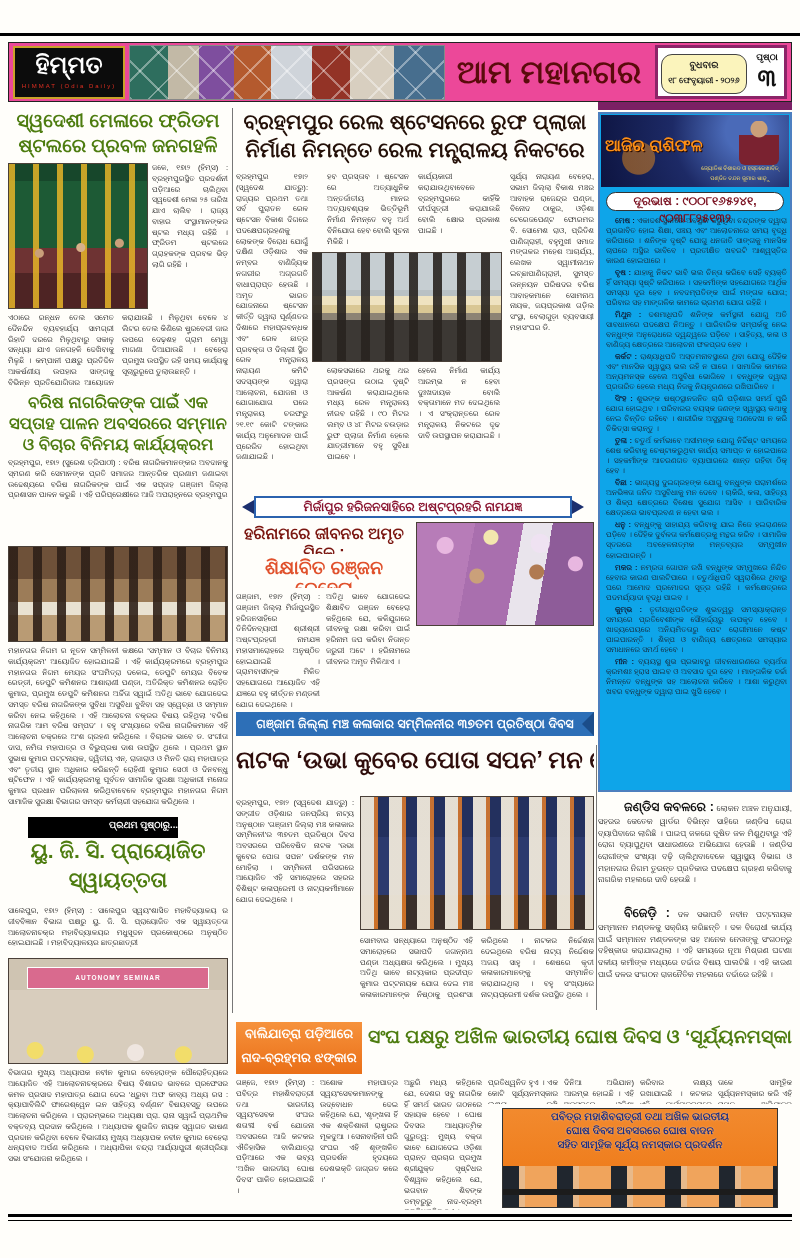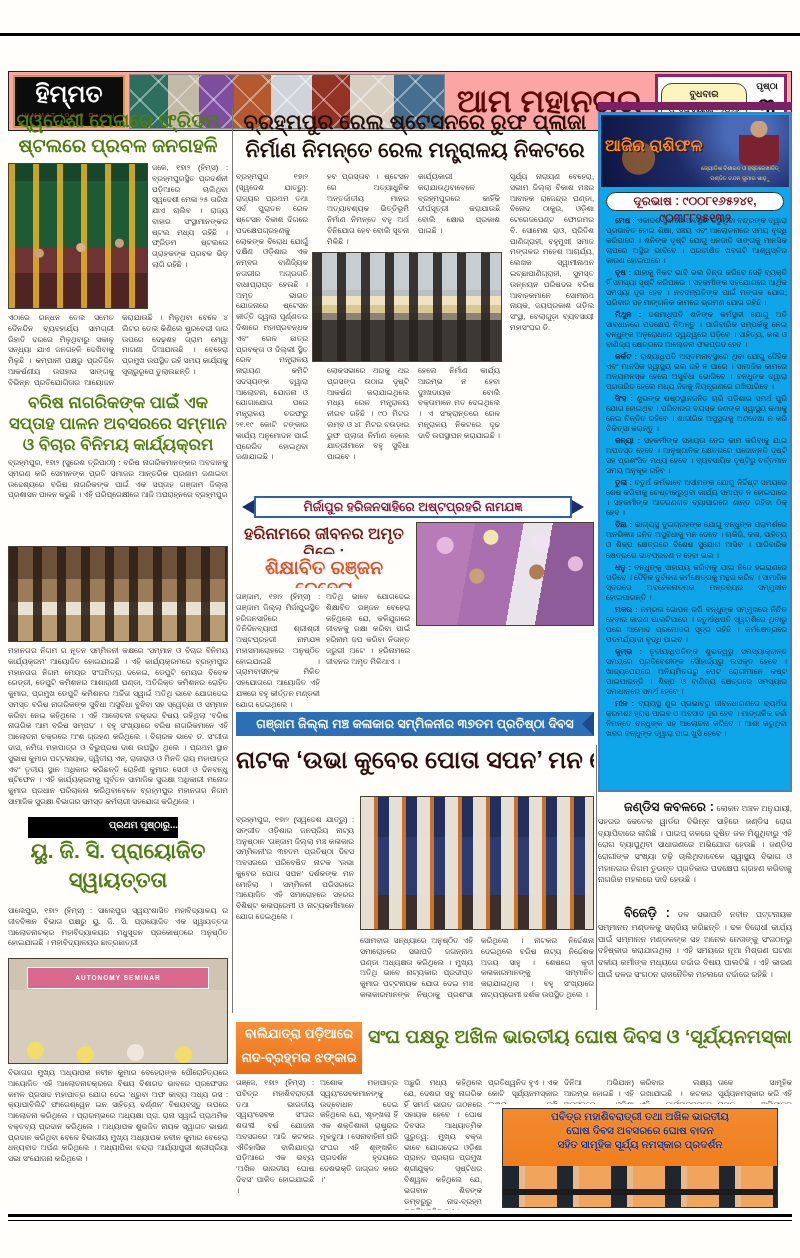--- a/index.html
+++ b/index.html
@@ -6,21 +6,21 @@
   #page{position:relative;width:800px;height:1258px;margin:0 auto;background:#fffefa;
         font-family:"Liberation Sans","DejaVu Sans",sans-serif;overflow:hidden;}
   .abs{position:absolute;box-sizing:border-box;}
   .txt{font-size:7.6px;line-height:1.42;text-align:justify;color:#1b1b1b;overflow:hidden;}
   .hl{font-weight:bold;text-align:center;color:#4d7c0f;overflow:hidden;}
   .ph{border:1px solid #4a4038;overflow:hidden;background:#ccc;}
   .rule{background:#000;}
   .vline{background:#777;width:1px;}
 
   
-  #masthead{left:8px;top:42px;width:784px;height:60px;border:1px solid #222;background:#fca5a5;margin-top:29px;}
+  #masthead{left:8px;top:42px;width:784px;height:60px;border:1px solid #222;background:#ec4899;}
   #logo{left:4px;top:3px;width:112px;height:53px;background:#0c0c0c;border:2px solid #caa22a;
         color:#fff;text-align:center;}
   #logo .big{font-size:24px;font-weight:bold;line-height:34px;display:block;}
   #logo .sub{font-size:6px;color:#e33022;letter-spacing:2px;display:block;line-height:8px;}
   #collage{left:120px;top:2px;width:316px;height:55px;border:1px solid #888;
     background:
       repeating-linear-gradient(45deg,rgba(255,255,255,.38) 0 2px,rgba(255,255,255,0) 2px 26px),
       repeating-linear-gradient(-45deg,rgba(255,255,255,.38) 0 2px,rgba(255,255,255,0) 2px 26px),
       linear-gradient(90deg,#2e6e5e 0 12%,#c2b9a6 12% 22%,#7e4e9e 22% 33%,#b45a2e 33% 45%,
                       #cfd4da 45% 58%,#933326 58% 70%,#d8cfc0 70% 84%,#476e8e 84% 100%);}
@@ -166,40 +166,39 @@
 
   <div class="abs kicker1" style="left:254px;top:496px;width:318px;height:22px">ମିର୍ଜାପୁର ହରିଜନସାହିରେ ଅଷ୍ଟପ୍ରହରି ନାମଯଜ୍ଞ</div>
   <div class="abs hl" style="left:236px;top:524px;width:176px;height:30px;font-size:16px;color:#7a150f;line-height:1.2">ହରିନାମରେ ଜୀବନର ଅମୃତ ମିଳେ :</div>
   <div class="abs hl" style="left:236px;top:558px;width:176px;height:30px;font-size:19px;color:#e0512c;line-height:1.1">ଶିକ୍ଷାବିତ ରଞ୍ଜନ ବେହେରା</div>
   <div class="abs ph" id="ph-men" style="left:416px;top:522px;width:178px;height:104px"></div>
   <div class="abs txt" style="left:236px;top:592px;width:84px;height:116px">ଗଞ୍ଜାମ, ୧୭ା୨ (ହିମ୍ସ) : ଗଞ୍ଜାମ ଜିଲ୍ଲା ମିର୍ଜାପୁରସ୍ଥିତ ହରିଜନସାହିରେ ତିନିଦିନବ୍ୟାପୀ ଶ୍ରୀଶ୍ରୀ ଅଷ୍ଟପ୍ରହରୀ ନାମଯଜ୍ଞ ମହାସମାରୋହରେ ଅନୁଷ୍ଠିତ ହୋଇଯାଇଛି । ଗ୍ରାମବାସୀଙ୍କ ମିଳିତ ସହଯୋଗରେ ଆୟୋଜିତ ଏହି ଯଜ୍ଞରେ ବହୁ କୀର୍ତ୍ତନ ମଣ୍ଡଳୀ ଯୋଗ ଦେଇଥିଲେ ।</div>
   <div class="abs txt" style="left:326px;top:592px;width:84px;height:116px">ଅତିଥି ଭାବେ ଯୋଗଦେଇ ଶିକ୍ଷାବିତ ରଞ୍ଜନ ବେହେରା କହିଥିଲେ ଯେ, କଳିଯୁଗରେ ଜୀବନକୁ ରକ୍ଷା କରିବା ପାଇଁ ହରିନାମ ଜପ କରିବା ନିତାନ୍ତ ଜରୁରୀ ଅଟେ । ହରିନାମରେ ଜୀବନର ଅମୃତ ମିଳିଥାଏ ।</div>
 
   <div class="abs kicker2" style="left:236px;top:712px;width:358px;height:24px">ଗଞ୍ଜାମ ଜିଲ୍ଲା ମଞ୍ଚ କଳାକାର ସମ୍ମିଳନୀର ୩୭ତମ ପ୍ରତିଷ୍ଠା ଦିବସ</div>
   <div class="abs hl" style="left:236px;top:740px;width:358px;height:40px;font-size:24px;line-height:40px;color:#2f0d0b;white-space:nowrap">ନାଟକ ‘ଉଭା କୁବେର ପୋତା ସପନ’ ମନ ମୋହିଲା</div>
-  <div class="abs txt" style="left:236px;top:815px;width:118px;height:230px">ବ୍ରହ୍ମପୁର, ୧୭ା୨ (ସ୍ୱଦେଶ ଯାତ୍ରୁ) : ସଙ୍ଗୀତ ଓଡ଼ିଶାର ଜନପ୍ରିୟ ନାଟ୍ୟ ଅନୁଷ୍ଠାନ ‘ଗଞ୍ଜାମ ଜିଲ୍ଲା ମଞ୍ଚ କଳାକାର ସମ୍ମିଳନୀ’ର ୩୭ତମ ପ୍ରତିଷ୍ଠା ଦିବସ ଅବସରରେ ପରିବେଷିତ ନାଟକ ‘ଉଭା କୁବେର ପୋତା ସପନ’ ଦର୍ଶକଙ୍କ ମନ ମୋହିଲା । ସମ୍ମିଳନୀ ପରିସରରେ ଆୟୋଜିତ ଏହି ସମାରୋହରେ ସହରର ବିଶିଷ୍ଟ କଳାପ୍ରେମୀ ଓ ନାଟ୍ୟକର୍ମୀମାନେ ଯୋଗ ଦେଇଥିଲେ ।</div>
+  <div class="abs txt" style="left:236px;top:798px;width:118px;height:230px">ବ୍ରହ୍ମପୁର, ୧୭ା୨ (ସ୍ୱଦେଶ ଯାତ୍ରୁ) : ସଙ୍ଗୀତ ଓଡ଼ିଶାର ଜନପ୍ରିୟ ନାଟ୍ୟ ଅନୁଷ୍ଠାନ ‘ଗଞ୍ଜାମ ଜିଲ୍ଲା ମଞ୍ଚ କଳାକାର ସମ୍ମିଳନୀ’ର ୩୭ତମ ପ୍ରତିଷ୍ଠା ଦିବସ ଅବସରରେ ପରିବେଷିତ ନାଟକ ‘ଉଭା କୁବେର ପୋତା ସପନ’ ଦର୍ଶକଙ୍କ ମନ ମୋହିଲା । ସମ୍ମିଳନୀ ପରିସରରେ ଆୟୋଜିତ ଏହି ସମାରୋହରେ ସହରର ବିଶିଷ୍ଟ କଳାପ୍ରେମୀ ଓ ନାଟ୍ୟକର୍ମୀମାନେ ଯୋଗ ଦେଇଥିଲେ ।</div>
   <div class="abs ph" id="ph-theatre" style="left:360px;top:796px;width:234px;height:134px"></div>
   <div class="abs txt" style="left:360px;top:936px;width:234px;height:80px;column-count:2;column-gap:8px">ସୋମବାର ସନ୍ଧ୍ୟାରେ ଅନୁଷ୍ଠିତ ଏହି ସମାରୋହରେ ସଭାପତି ଜଗନ୍ନାଥ ପଣ୍ଡା ଅଧ୍ୟକ୍ଷତା କରିଥିଲେ । ମୁଖ୍ୟ ଅତିଥି ଭାବେ ନାଟ୍ୟକାର ପ୍ରଦୀପ୍ତ କୁମାର ପଟ୍ଟନାୟକ ଯୋଗ ଦେଇ ମଞ୍ଚ କଳାକାରମାନଙ୍କ ନିଷ୍ଠାକୁ ପ୍ରଶଂସା କରିଥିଲେ । ନାଟକର ନିର୍ଦ୍ଦେଶନା ଦେଇଥିଲେ ବରିଷ ନାଟ୍ୟ ନିର୍ଦ୍ଦେଶକ ଅଜୟ ସାହୁ । ଶେଷରେ କୃତୀ କଳାକାରମାନଙ୍କୁ ସମ୍ମାନିତ କରାଯାଇଥିଲା । ବହୁ ସଂଖ୍ୟାରେ ନାଟ୍ୟପ୍ରେମୀ ଦର୍ଶକ ଉପସ୍ଥିତ ଥିଲେ ।</div>
 
   <div class="abs" style="left:598px;top:102px;width:194px;height:8px;background:#7b2064"></div>
   <div class="abs" id="horobox">
     <div class="abs" id="horohead">
       <div class="abs" id="horotitle">ଆଜିର ରାଶିଫଳ</div>
       <div class="abs" id="astro"></div>
       <div class="abs horoline" style="top:50px">ଜ୍ୟୋତିଷ ବିଶାରଦ ଓ ହସ୍ତରେଖାବିତ୍</div>
       <div class="abs horoline" style="top:60px">ପଣ୍ଡିତ ଚନ୍ଦନ କୁମାର ଷାଢ଼ୁ</div>
     </div>
     <div class="abs" id="phonebox">ଦୂରଭାଷ : ୯୦୦୮୧୬୫୨୪୧, ୯୦୩୮୮୨୫୧୩୨</div>
     <div class="abs" id="rashis">
       <p><b>ମେଷ :</b> <span>ଏକାଦଶ ସ୍ଥାନରେ ଅବସ୍ଥାନ କରୁଥିବା ଚନ୍ଦ୍ରଙ୍କ ଦ୍ୱାରା ପ୍ରଭାବିତ ହୋଇ ଶିକ୍ଷା, ସଞ୍ଚୟ ଏବଂ ଆଲୋଚନାରେ ସମୟ ବୃଦ୍ଧି କରିପାରେ । ଶନିଙ୍କ ଦୃଷ୍ଟି ଯୋଗୁ ଧନଜାତି ସାଙ୍ଗକୁ ମାନସିକ ଚାପରେ ଅସ୍ଥିର ଭାବିବେ । ପ୍ରତୀକ୍ଷିତ ଖବରଟି ଆଶ୍ୱସ୍ତିର କାରଣ ହୋଇପାରେ ।</span></p>
       <p><b>ବୃଷ :</b> <span>ଯାହାକୁ ନିକଟ ଭାବି ଭଲ ଚିନ୍ତା କରିବେ ସେହି ବ୍ୟକ୍ତି ହିଁ ସମସ୍ୟା ସୃଷ୍ଟି କରିପାରେ । ସହକର୍ମୀଙ୍କ ସହଯୋଗରେ ଆର୍ଥିକ ସମସ୍ୟା ଦୂର ହେବ । ନବଦମ୍ପତିଙ୍କ ପାଇଁ ମଙ୍ଗଳ ଯୋଗ; ପରିବାର ସହ ମାଙ୍ଗଳିକ କାମରେ ଭ୍ରମଣ ଯୋଗ ରହିଛି ।</span></p>
       <p><b>ମିଥୁନ :</b> <span>ଦଶମାଧିପତି ଶନିଙ୍କ କର୍ମସ୍ଥଳୀ ଯୋଗୁ ଅତି ସାବଧାନରେ ପଦକ୍ଷେପ ନିଅନ୍ତୁ । ପାରିବାରିକ ସମ୍ପର୍କକୁ ନେଇ ବନ୍ଧୁଙ୍କ ଅନୁରୋଧରେ ଦ୍ୱନ୍ଦ୍ୱରେ ପଡ଼ିବେ । ସାହିତ୍ୟ, କଳା ଓ ବାଣିଜ୍ୟ କ୍ଷେତ୍ରରେ ଆଲୋଚନା ଫଳପ୍ରଦ ହେବ ।</span></p>
       <p><b>କର୍କଟ :</b> <span>ରାଶ୍ୟାଧିପତି ଅସ୍ତମନାବସ୍ଥାରେ ଥିବା ଯୋଗୁ ଦୈହିକ ଏବଂ ମାନସିକ ସ୍ୱାସ୍ଥ୍ୟ ଭଲ ରହି ନ ପାରେ । ସାମାଜିକ କାମରେ ଅନ୍ୟମନସ୍କ ହେଲେ ଅସୁବିଧା ଭୋଗିବେ । ବନ୍ଧୁଙ୍କ ଦ୍ୱାରା ପ୍ରତାରିତ ହେଲେ ମଧ୍ୟ ନିଜକୁ ନିୟନ୍ତ୍ରଣରେ ରଖିପାରିବେ ।</span></p>
       <p><b>ସିଂହ :</b> <span>ଶୁଭଙ୍କ ଷଷ୍ଠସ୍ଥାନଜନିତ ଚାରି ପଡ଼ିଶାର ସମର୍ଥ ପୁରି ଯୋଗ ହୋଇଥିବ । ପରିବାରର ବୟସ୍କ ଜଣଙ୍କ ସ୍ୱାସ୍ଥ୍ୟ କଥାକୁ ନେଇ ଚିନ୍ତିତ ରହିବେ । ଶାରୀରିକ ଅସୁସ୍ଥତାକୁ ଅଣଦେଖା ନ କରି ଚିକିତ୍ସା କରାନ୍ତୁ ।</span></p>
-      <p><b>କନ୍ୟା :</b> <span>ସହକର୍ମୀଙ୍କ ସହାୟତା ନେଇ କାମ କରିବାକୁ ଯାଇ ଅପଦସ୍ତ ହେବେ । ଆନୁଷ୍ଠାନିକ କ୍ଷେତ୍ରରେ ପଦୋନ୍ନତି ଦୃଷ୍ଟି ସହ ପ୍ରଶଂସିତ ମଧ୍ୟ ହେବେ । ବ୍ୟବସାୟିକ ଦୃଷ୍ଟିରୁ ବର୍ତ୍ତମାନ ସମୟ ଅନୁକୂଳ ରହିବ ।</span></p>
       <p><b>ତୁଳା :</b> <span>ଚତୁର୍ଥ କର୍ମଭାବେ ଅସୀମଙ୍କ ଯୋଗୁ ନିର୍ଦ୍ଦିଷ୍ଟ ସମୟରେ ଶେଷ କରିବାକୁ ଚେଷ୍ଟାକରୁଥିବା କାର୍ଯ୍ୟ ସମାପ୍ତ ନ ହୋଇପାରେ । ସହକର୍ମୀଙ୍କ ଆଚରଣଗତ ବ୍ୟାପାରରେ ଶାନ୍ତ ରହିବା ଠିକ୍ ହେବ ।</span></p>
       <p><b>ବିଛା :</b> <span>ଭାଗ୍ୟସ୍ଥ ଦୁଇଗ୍ରହଙ୍କ ଯୋଗୁ ବନ୍ଧୁଙ୍କ ପରାମର୍ଶରେ ଅନଭିଜ୍ଞତା ଜନିତ ଅସୁବିଧାକୁ ମନ ଦେବେ । ଚାକିରି, କଳା, ସାହିତ୍ୟ ଓ ଶିଳ୍ପ କ୍ଷେତ୍ରରେ ବିଶେଷ ସୁଯୋଗ ଆସିବ । ପାରିବାରିକ କ୍ଷେତ୍ରରେ ଭାବପ୍ରବଣ ନ ହେବା ଭଲ ।</span></p>
       <p><b>ଧନୁ :</b> <span>ବନ୍ଧୁଙ୍କୁ ସାହାଯ୍ୟ କରିବାକୁ ଯାଇ ନିଜେ ହଇରାଣରେ ପଡ଼ିବେ । ଦୈହିକ ଦୁର୍ବଳତା କର୍ମକ୍ଷେତ୍ରକୁ ମନ୍ଥର କରିବ । ସାମାଜିକ ସ୍ତରରେ ଅବହେଳନାତ୍ମକ ମନ୍ତବ୍ୟର ସମ୍ମୁଖୀନ ହୋଇପାରନ୍ତି ।</span></p>
       <p><b>ମକର :</b> <span>ନମ୍ରତା ଗୋପନ ରଖି ବନ୍ଧୁଙ୍କ ସମ୍ମୁଖରେ ନିନ୍ଦିତ ହେବାର କାରଣ ପାଲଟିପାରେ । ଚତୁର୍ଥାଧିପତି ସ୍ୱରାଶିରେ ଥିବାରୁ ଘରେ ଆମୋଦ ପ୍ରମୋଦର ସୂତ୍ର ରହିଛି । କର୍ମକ୍ଷେତ୍ରରେ ପଦମର୍ଯ୍ୟାଦା ବୃଦ୍ଧି ପାଇବ ।</span></p>
       <p><b>କୁମ୍ଭ :</b> <span>ତୃତୀୟାଧିପତିଙ୍କ ଶୁଭତ୍ୱରୁ ସମସ୍ୟାକ୍ରାନ୍ତ ସମୟରେ ପ୍ରତିବେଶୀଙ୍କ ସୌହାର୍ଦ୍ଦ୍ୟରୁ ଉପକୃତ ହେବେ । ଖାଦ୍ୟପେୟରେ ଅନିୟମିତତାରୁ ପେଟ ରୋଗୀମାନେ କଷ୍ଟ ପାଇପାରନ୍ତି । ଶିଳ୍ପ ଓ ବାଣିଜ୍ୟ କ୍ଷେତ୍ରରେ ସମସ୍ୟାର ସମାଧାନରେ ସମର୍ଥ ହେବେ ।</span></p>
       <p><b>ମୀନ :</b> <span>ବ୍ୟୟସ୍ଥ ଶୁଭ ପ୍ରଭାବରୁ ଜୀବନଧାରଣରେ ବ୍ୟର୍ଥତା କ୍ରମଶଃ ହ୍ରାସ ପାଇବ ଓ ଅବସାଦ ଦୂର ହେବ । ମାଙ୍ଗଳିକ ଚର୍ଚ୍ଚା ନିମନ୍ତେ ବନ୍ଧୁଙ୍କ ସହ ଆଲୋଚନା କରିବେ । ଆଶା କରୁଥିବା ଖବର ବନ୍ଧୁଙ୍କ ଦ୍ୱାରା ପାଇ ଖୁସି ହେବେ ।</span></p>
     </div>
   </div>
   <div class="abs lead-par" style="left:598px;top:798px;width:194px;height:100px">
     <b>ଜଣ୍ଡିସ କବଳରେ :</b>

